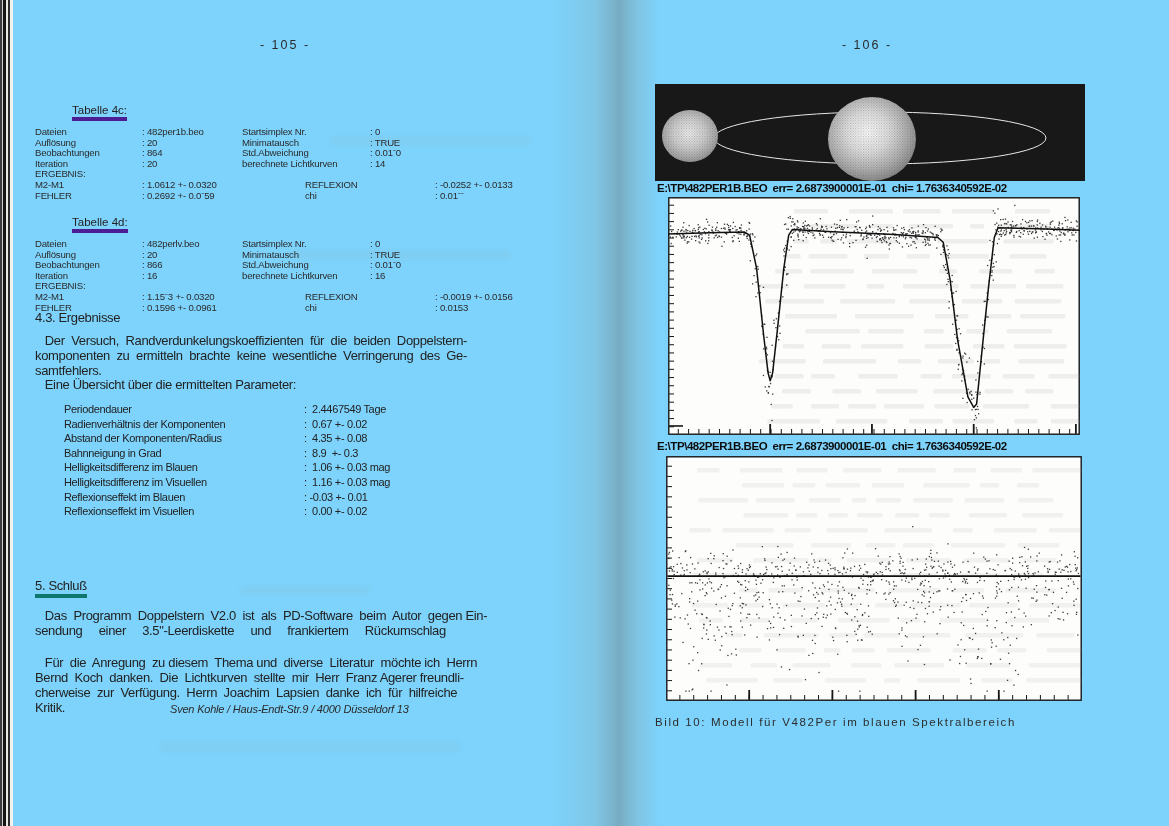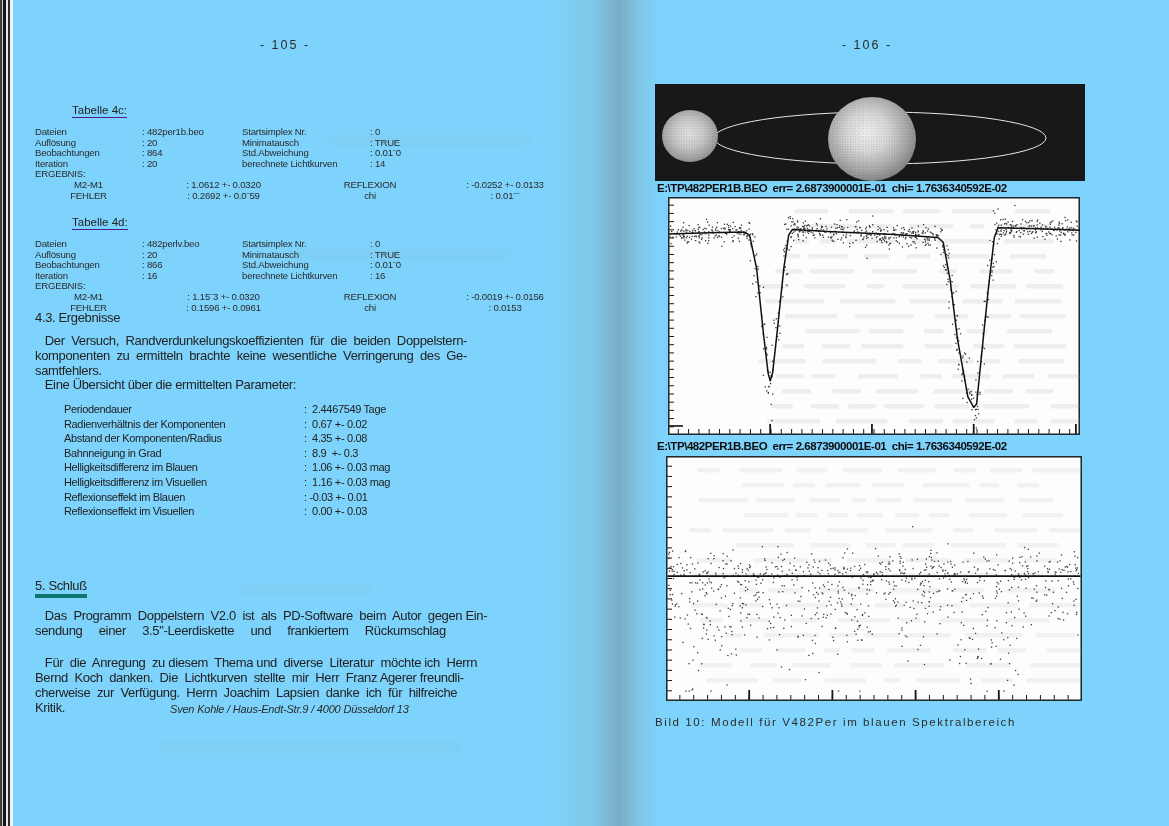--- a/index.html
+++ b/index.html
@@ -7,24 +7,24 @@
           font-family:Liberation Sans, sans-serif;color:#1f1f1f;}
   
   .binding{position:absolute;left:0;top:0;width:13px;height:826px;
     background:repeating-linear-gradient(90deg,#3a3a3a 0 2px,#cfcfc9 2px 3px,#151515 3px 6px,#e9e9e4 6px 8px,#2b2b2b 8px 10px,#f3f3ef 10px 13px);}
   
   .gutter{position:absolute;left:552px;top:0;width:108px;height:826px;
     background:linear-gradient(90deg,rgba(150,150,140,0) 0%,rgba(140,140,130,.18) 40%,rgba(110,110,102,.38) 62%,rgba(140,140,132,.20) 80%,rgba(170,170,162,0) 100%);}
   .pageno{position:absolute;font-size:12.5px;letter-spacing:2px;color:#2a2a2a;width:110px;text-align:center;}
   .lp{position:absolute;left:33px;top:0;width:548px;height:826px;}
   .rp{position:absolute;left:655px;top:0;width:440px;height:684px;}
-  .ttl{position:absolute;font-size:11.5px;color:#222;border-bottom:1px solid #4c1d95;padding-bottom:1px;}
+  .ttl{position:absolute;font-size:11.5px;color:#222;border-bottom:4px solid #4c1d95;padding-bottom:1px;}
   .tbl{position:absolute;font-size:9.6px;letter-spacing:-0.2px;line-height:10.6px;color:#2b2b2b;width:540px;}
   .trow{display:grid;grid-template-columns:107px 100px 128px auto;}
-  .rrow{grid-template-columns:107px 163px 130px auto;text-align:center;}
+  .rrow{grid-template-columns:107px 163px 130px auto;}
   .erg{line-height:10.6px;}
   .body-txt{position:absolute;font-size:13px;letter-spacing:-0.35px;line-height:15px;color:#222;}
   .body-txt .line{white-space:pre;}
   .h-ul{border-bottom:4px solid #0f766e;display:inline-block;padding-bottom:1px;}
   .params{position:absolute;font-size:11px;letter-spacing:-0.35px;line-height:14.6px;color:#222;width:540px;}
   .prow{display:grid;grid-template-columns:240px auto;}
   .prow span{white-space:pre;}
   .sig{position:absolute;font-size:11px;font-style:italic;letter-spacing:-0.2px;color:#2a2a2a;white-space:pre;}
   .status{position:absolute;font-size:11.5px;font-weight:bold;letter-spacing:-0.45px;color:#0d0d0d;white-space:pre;}
   .caption{position:absolute;font-size:11.5px;letter-spacing:1.6px;color:#2d2d2d;white-space:pre;}
@@ -163,21 +163,21 @@
         <div class="prow">
           <span>Helligkeitsdifferenz im Visuellen</span>
           <span>:  1.16 +- 0.03 mag</span>
         </div>
         <div class="prow">
           <span>Reflexionseffekt im Blauen</span>
           <span>: -0.03 +- 0.01</span>
         </div>
         <div class="prow">
           <span>Reflexionseffekt im Visuellen</span>
-          <span>:  0.00 +- 0.03</span>
+          <span>:  0.00 +- 0.02</span>
         </div>
       </div>
 
 
     <div class="body-txt" style="left:2px;top:578px;"><span class="h-ul">5. Schluß</span></div>
 
     <div class="body-txt" style="left:2px;top:608px;">
         <div class="line">   Das  Programm  Doppelstern  V2.0  ist  als  PD-Software  beim  Autor  gegen Ein-</div>
         <div class="line">sendung     einer     3.5"-Leerdiskette     und     frankiertem     Rückumschlag</div>
       </div>

